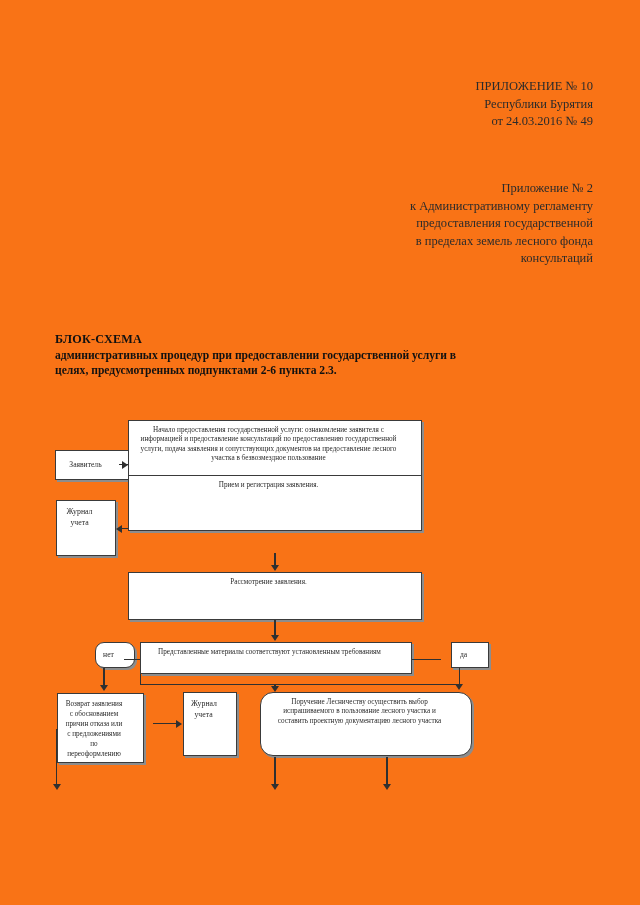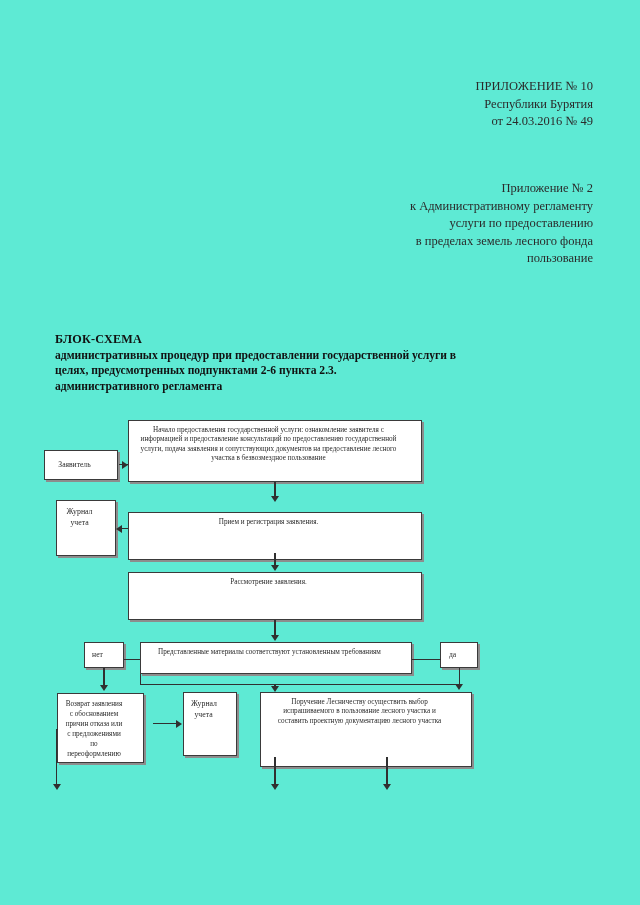--- a/index.html
+++ b/index.html
@@ -8,21 +8,21 @@
     background: #ffffff;
   }
   body {
     font-family: "Liberation Serif", "DejaVu Serif", serif;
     color: #1a1a1a;
   }
   #page {
     position: relative;
     width: 640px;
     height: 905px;
-    background: #5eead4;
+    background: #f97316;
     overflow: hidden;
   }
 
   
   .hdr-block {
     position: absolute;
     text-align: right;
     font-size: 12.5px;
     line-height: 17.5px;
     color: #2b2b2b;
@@ -63,35 +63,35 @@
     display: flex;
     align-items: flex-start;
     justify-content: flex-end;
     text-align: center;
     font-size: 7.2px;
     line-height: 9.4px;
     color: #2a2a2a;
     padding: 5px 20px 4px 7px;
     overflow: hidden;
   }
-  .box.middle { align-items: center; padding-top: 3px; }
+  .box.middle { align-items: center; padding-top: 3px; margin-left: 11px; }
   .box .btxt { display: block; width: 100%; }
 
   
   #box-applicant      { left: 44px;  top: 450px; width: 74px;  height: 30px; font-size: 7.6px; }
   #box-journal-1      { left: 56px;  top: 500px; width: 60px;  height: 56px; font-size: 7.8px; line-height: 11px; }
   #box-start          { left: 128px; top: 420px; width: 294px; height: 62px; }
-  #box-receive        { left: 128px; top: 512px; width: 294px; height: 48px; }
+  #box-receive        { left: 128px; top: 475px; width: 294px; height: 56px; }
   #box-review         { left: 128px; top: 572px; width: 294px; height: 48px; }
-  #box-no             { left: 84px;  top: 642px; width: 40px;  height: 26px; font-size: 7.6px; }
+  #box-no             { left: 84px;  top: 642px; width: 40px;  height: 26px; font-size: 7.6px; border-radius: 9px; }
   #box-check          { left: 140px; top: 642px; width: 272px; height: 32px; }
   #box-yes            { left: 440px; top: 642px; width: 38px;  height: 26px; font-size: 7.6px; }
   #box-return         { left: 57px;  top: 693px; width: 87px;  height: 70px; line-height: 10px; }
   #box-journal-2      { left: 183px; top: 692px; width: 54px;  height: 64px; font-size: 7.8px; line-height: 11px; }
-  #box-assign         { left: 260px; top: 692px; width: 212px; height: 75px; }
+  #box-assign         { left: 260px; top: 692px; width: 212px; height: 64px; border-radius: 13px; }
 
   
   .ln {
     position: absolute;
     background: #303030;
   }
   .ln.v { width: 1.4px; }
   .ln.h { height: 1.4px; }
 
   .arrow {
@@ -121,30 +121,29 @@
 
   <div class="hdr-block" id="hdr-appendix-decree">
     <span class="hdr-line">ПРИЛОЖЕНИЕ № 10</span>
     <span class="hdr-line">Республики Бурятия</span>
     <span class="hdr-line">от 24.03.2016  № 49</span>
   </div>
 
   <div class="hdr-block" id="hdr-appendix-reg">
     <span class="hdr-line">Приложение № 2</span>
     <span class="hdr-line">к Административному регламенту</span>
-    <span class="hdr-line">услуги по предоставлению</span>
+    <span class="hdr-line">предоставления государственной</span>
     <span class="hdr-line">в пределах земель лесного фонда</span>
-    <span class="hdr-line">пользование</span>
+    <span class="hdr-line">консультаций</span>
   </div>
 
   <div id="doc-title">
     <span class="t-line t-main">БЛОК-СХЕМА</span>
     <span class="t-line">административных процедур при предоставлении государственной услуги в</span>
     <span class="t-line">целях, предусмотренных подпунктами 2-6 пункта 2.3.</span>
-    <span class="t-line">административного регламента</span>
   </div>
 
   <div id="flow">
 
     <div class="box middle" id="box-applicant">
       <span class="btxt">Заявитель</span>
     </div>
     <div class="ln h" style="left:119px; top:464px; width:12px;"></div>
     <div class="arrow right" style="left:122px; top:460.5px;"></div>
 

